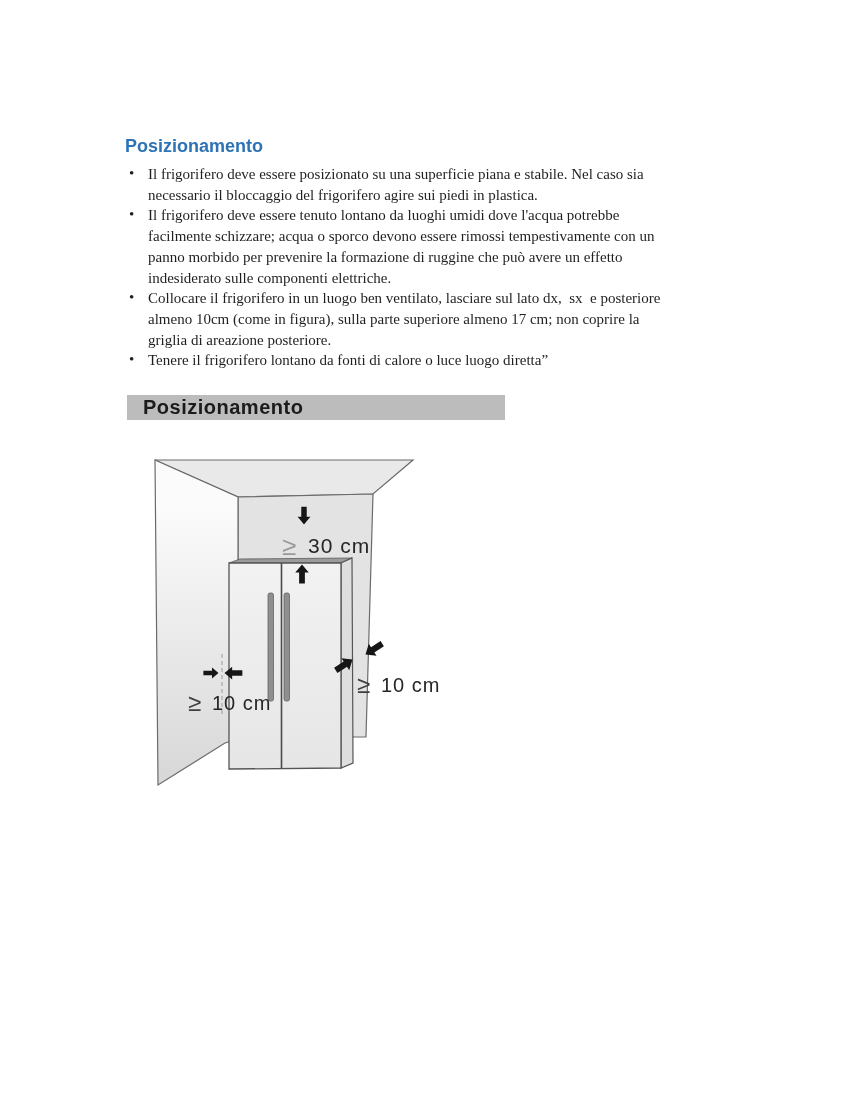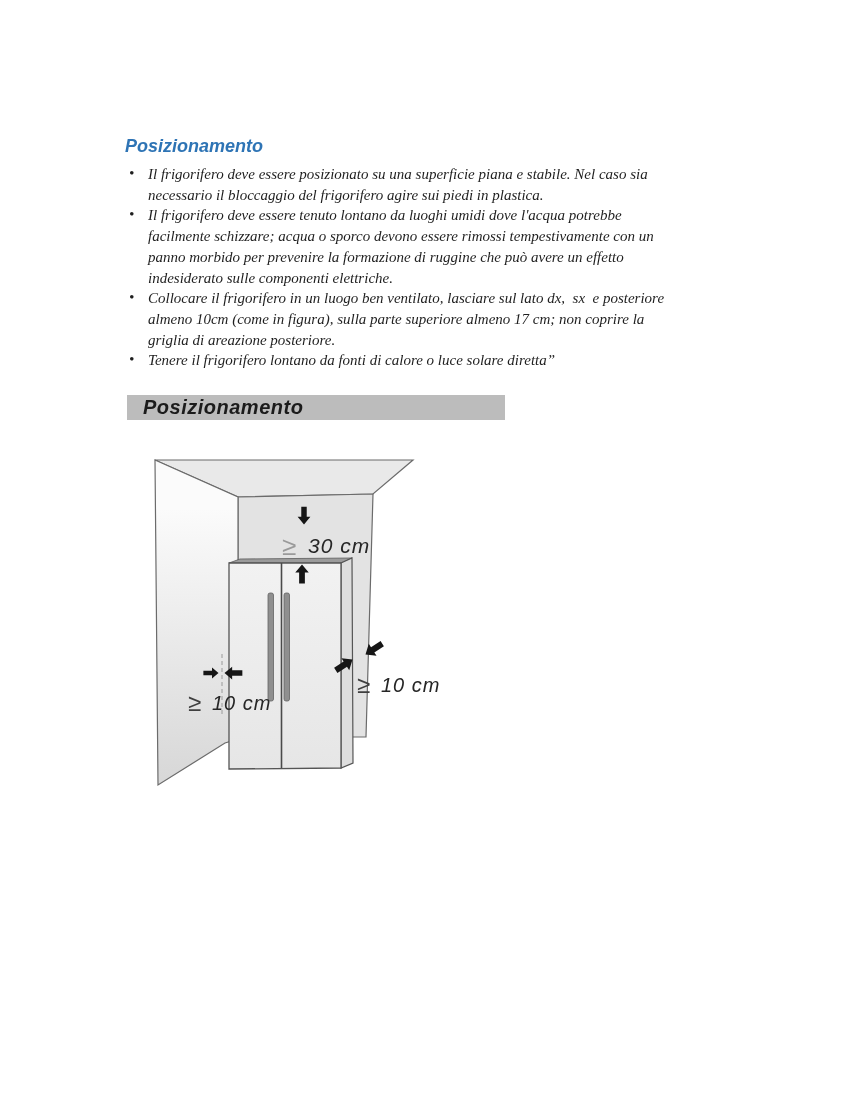--- a/index.html
+++ b/index.html
@@ -1,18 +1,18 @@
 <!DOCTYPE html>
 <html><head>
 <meta charset="utf-8">
 <style>
   html,body{margin:0;padding:0;background:#ffffff;}
   .page{
     position:relative;width:710px;height:1100px;background:#ffffff;
-    font-family:"Liberation Serif",serif;color:#1f1f1f;overflow:hidden;font-style:italic;
+    font-family:"Liberation Serif",serif;color:#1f1f1f;overflow:hidden;
   }
   .content{position:absolute;left:125px;top:135px;width:660px;}
   .heading{
     font-family:"Liberation Sans",sans-serif;font-weight:bold;
     font-size:18px;line-height:22px;color:#2E74B5;margin:0 0 7px 0;
   }
   ul.bullets{margin:0;padding:0 0 0 23px;list-style:none;}
   ul.bullets li{position:relative;margin:0;padding:0;}
   ul.bullets li::before{
     content:"\2022";position:absolute;left:-19px;top:1px;
@@ -50,21 +50,21 @@
 facilmente schizzare; acqua o sporco devono essere rimossi tempestivamente con un
 panno morbido per prevenire la formazione di ruggine che può avere un effetto
 indesiderato sulle componenti elettriche.</p>
         </li>
       <li>
           <p>Collocare il frigorifero in un luogo ben ventilato, lasciare sul lato dx,  sx  e posteriore
 almeno 10cm (come in figura), sulla parte superiore almeno 17 cm; non coprire la
 griglia di areazione posteriore.</p>
         </li>
       <li>
-          <p>Tenere il frigorifero lontano da fonti di calore o luce solare diretta”</p>
+          <p>Tenere il frigorifero lontano da fonti di calore o luce luogo diretta”</p>
         </li>
     </ul>
   </div>
 
   <div class="banner">
     <span>Posizionamento</span>
   </div>
 
   <svg class="diagram" width="300" height="350" viewBox="0 0 300 350">
     <defs>

